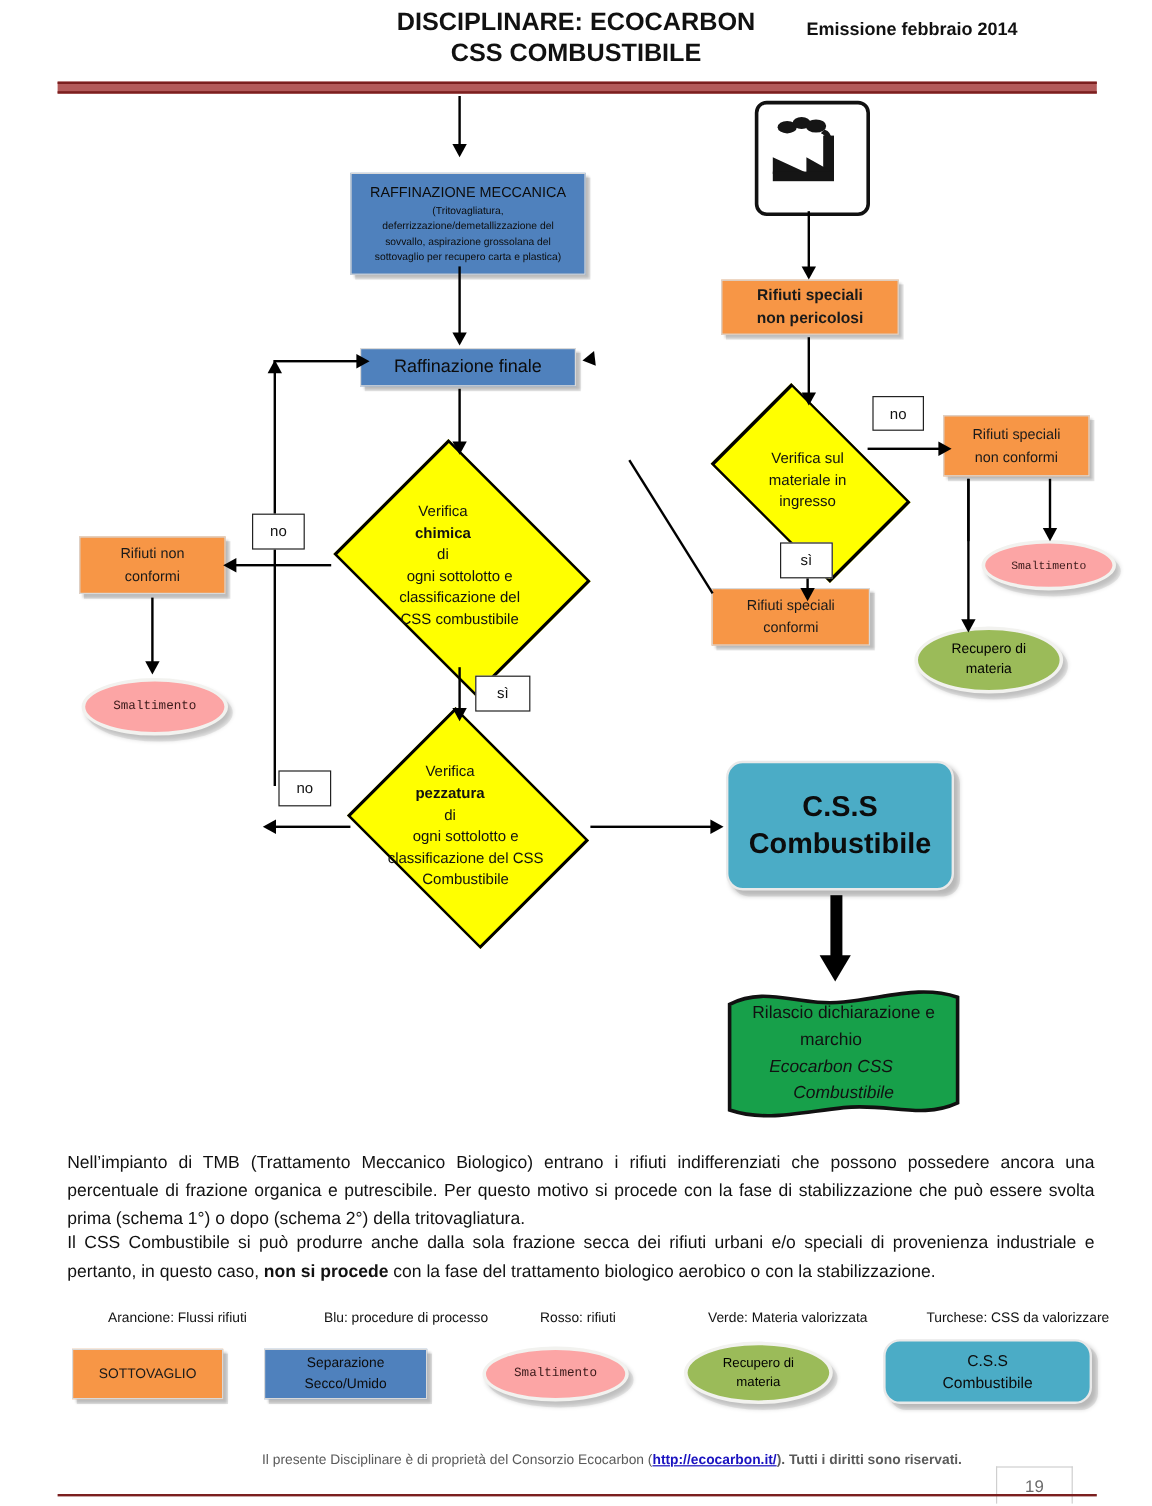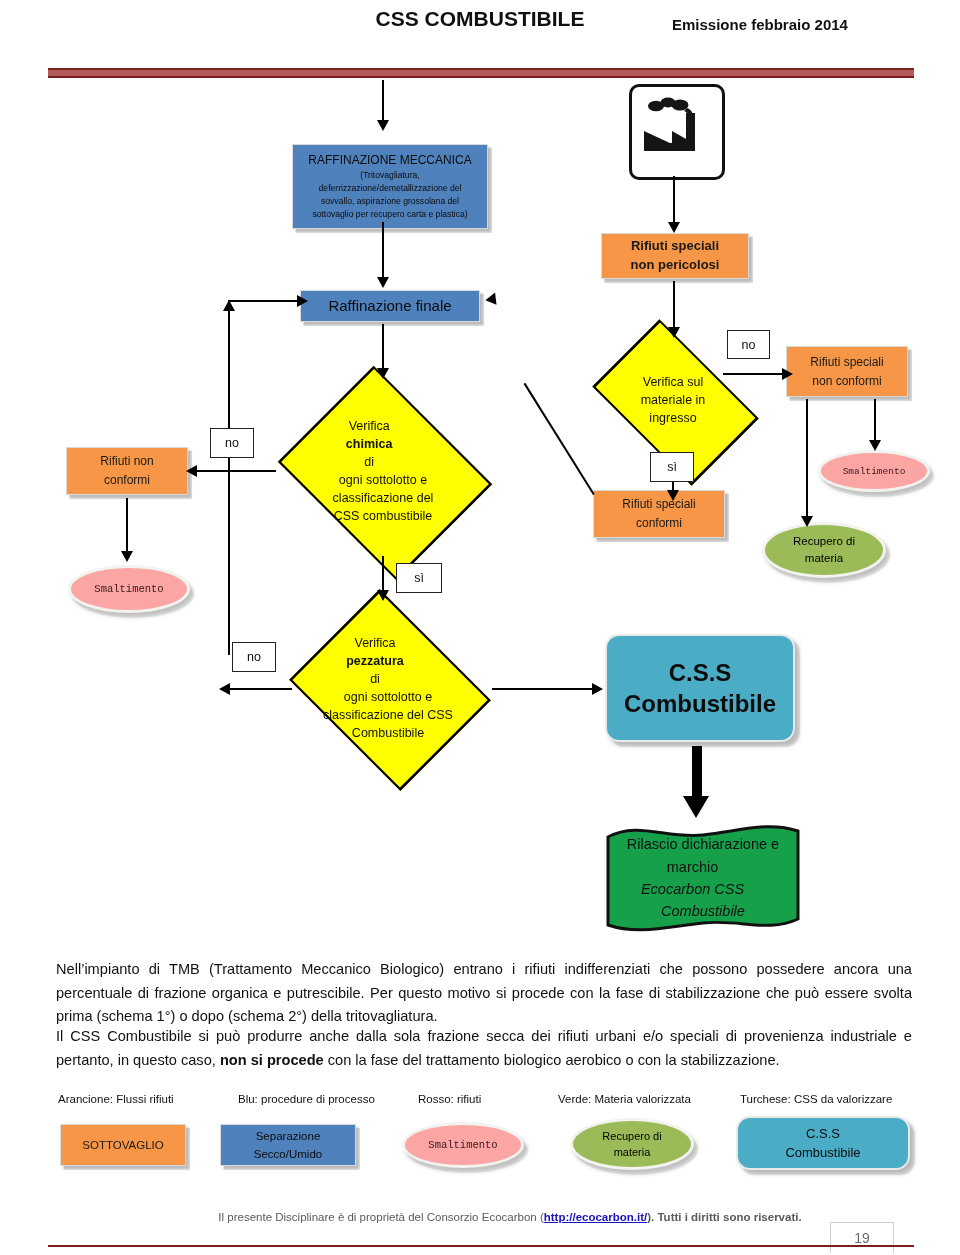--- a/index.html
+++ b/index.html
@@ -93,40 +93,41 @@
   .banner .ital{font-style:italic;}
 
   
   .para{
     position:absolute;font-size:14.6px;line-height:1.62;color:#111;
     text-align:justify;
   }
   .para b{font-weight:bold;}
 
   
-  .leg-lbl{position:absolute;font-size:11.5px;color:#111;white-space:nowrap;}
+  .leg-lbl{position:absolute;font-size:11.5px;color:#111;white-space:nowrap;margin-left:32px;}
 
   
   .foot-rule{position:absolute;left:48px;top:1245px;width:866px;height:2px;background:#7b1f1f;}
   .foot-txt{position:absolute;left:200px;top:1211px;width:620px;text-align:center;
     font-size:11.5px;color:#5a5a5a;}
   .foot-txt .lnk{color:#1a12c0;text-decoration:underline;font-weight:bold;}
   .foot-txt b{color:#5a5a5a;}
   .pgnum{position:absolute;left:830px;top:1222px;width:62px;height:30px;
     border:1px solid #cfcfcf;border-bottom:none;display:flex;align-items:center;
     justify-content:center;font-size:14px;color:#6b6b6b;background:#fff;}
 
   .nowrapb{font-weight:bold;}
 </style>
 </head>
 <body>
 
 <div class="page">
 
   <div class="hdr-title">
+    <div>DISCIPLINARE: ECOCARBON</div>
     <div>CSS COMBUSTIBILE</div>
   </div>
   <div class="hdr-date">Emissione febbraio 2014</div>
   <div class="hdr-rule"></div>
 
   <div class="ln lnv" style="left:382px;top:80px;height:42px;"></div>
   <div class="arrow ar-down" style="left:377px;top:120px;"></div>
 
   <div class="shape rect blue" style="left:292px;top:144px;width:196px;height:85px;">
     <div class="inner">

